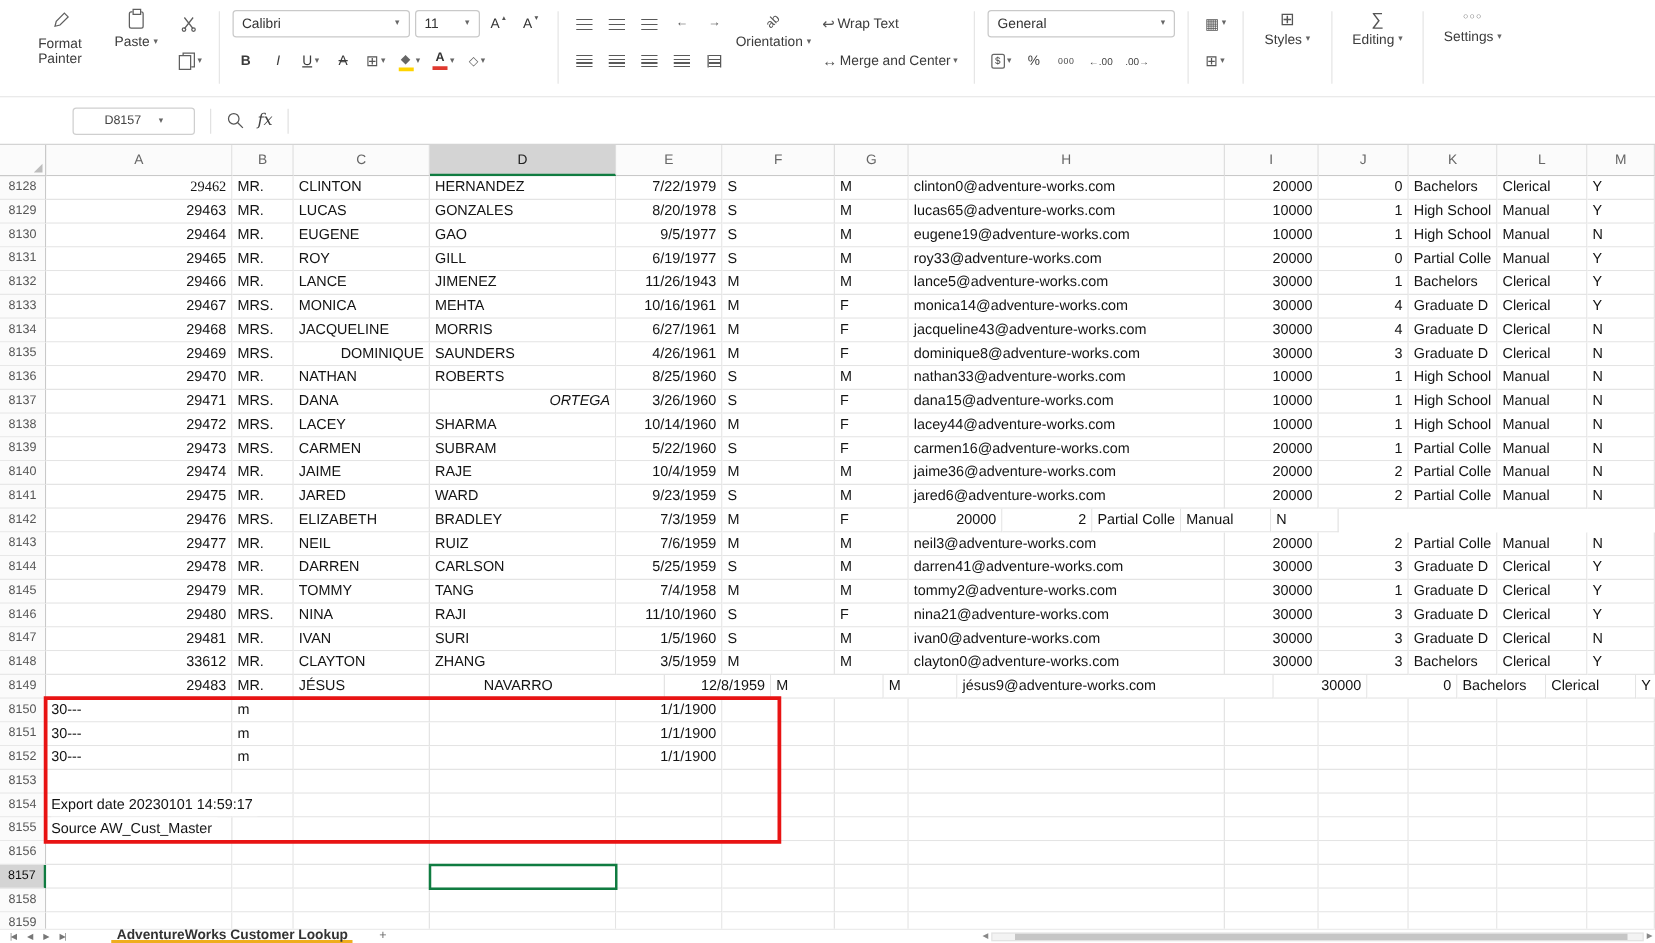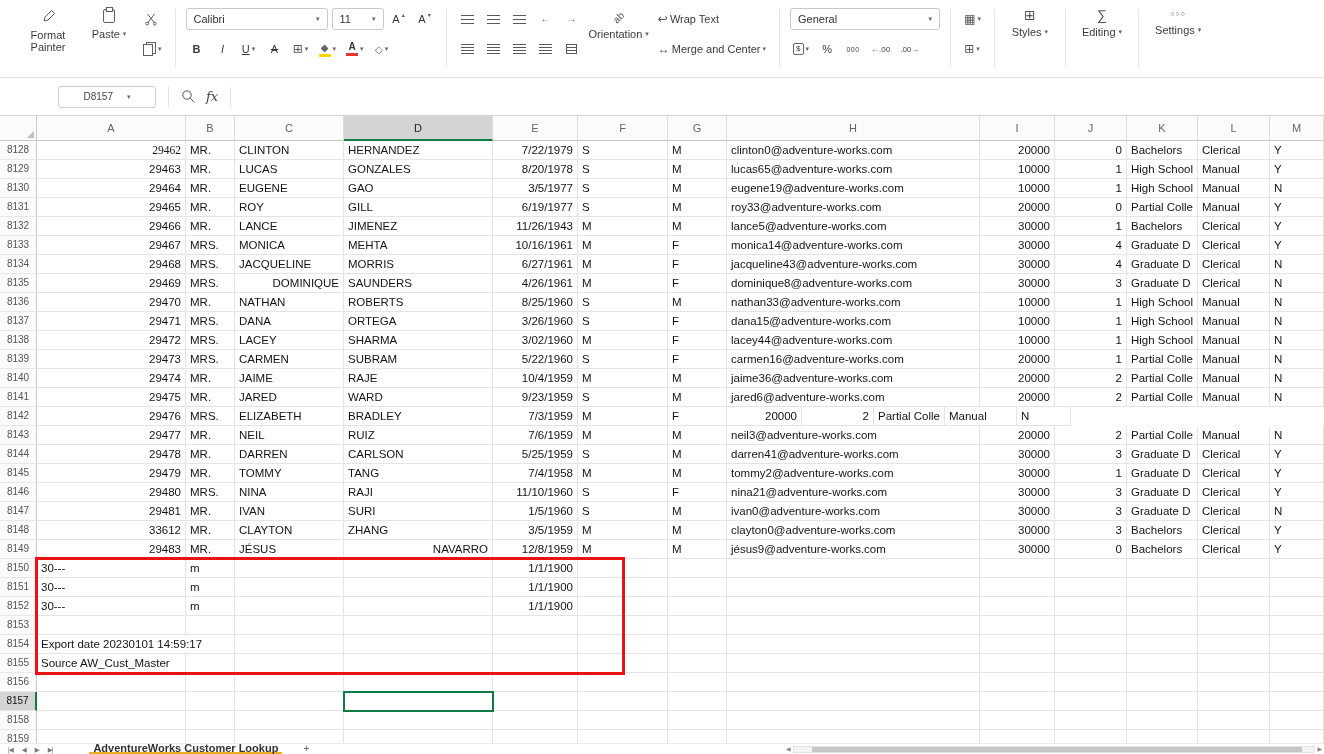--- a/index.html
+++ b/index.html
@@ -385,21 +385,21 @@
           <div class="cell" style="width: 71px; text-align: left;">High School</div>
           <div class="cell" style="width: 72px; text-align: left;">Manual</div>
           <div class="cell" style="width: 54px; text-align: left;">Y</div>
         </div>
         <div class="grow">
           <div class="rowh">8130</div>
           <div class="cell" style="width: 149px; text-align: right;">29464</div>
           <div class="cell" style="width: 49px; text-align: left;">MR.</div>
           <div class="cell" style="width: 109px; text-align: left;">EUGENE</div>
           <div class="cell" style="width: 149px; text-align: left;">GAO</div>
-          <div class="cell" style="width: 85px; text-align: right;">3/5/1977</div>
+          <div class="cell" style="width: 85px; text-align: right;">9/5/1977</div>
           <div class="cell" style="width: 90px; text-align: left;">S</div>
           <div class="cell" style="width: 59px; text-align: left;">M</div>
           <div class="cell" style="width: 253px; text-align: left;">eugene19@adventure-works.com</div>
           <div class="cell" style="width: 75px; text-align: right;">10000</div>
           <div class="cell" style="width: 72px; text-align: right;">1</div>
           <div class="cell" style="width: 71px; text-align: left;">High School</div>
           <div class="cell" style="width: 72px; text-align: left;">Manual</div>
           <div class="cell" style="width: 54px; text-align: left;">N</div>
         </div>
         <div class="grow">
@@ -496,38 +496,38 @@
           <div class="cell" style="width: 72px; text-align: right;">1</div>
           <div class="cell" style="width: 71px; text-align: left;">High School</div>
           <div class="cell" style="width: 72px; text-align: left;">Manual</div>
           <div class="cell" style="width: 54px; text-align: left;">N</div>
         </div>
         <div class="grow">
           <div class="rowh">8137</div>
           <div class="cell" style="width: 149px; text-align: right;">29471</div>
           <div class="cell" style="width: 49px; text-align: left;">MRS.</div>
           <div class="cell" style="width: 109px; text-align: left;">DANA</div>
-          <div class="cell" style="width: 149px; text-align: left;">ORTEGA</div>
+          <div class="cell" style="width: 149px; text-align: right; font-style: italic;">ORTEGA</div>
           <div class="cell" style="width: 85px; text-align: right;">3/26/1960</div>
           <div class="cell" style="width: 90px; text-align: left;">S</div>
           <div class="cell" style="width: 59px; text-align: left;">F</div>
           <div class="cell" style="width: 253px; text-align: left;">dana15@adventure-works.com</div>
           <div class="cell" style="width: 75px; text-align: right;">10000</div>
           <div class="cell" style="width: 72px; text-align: right;">1</div>
           <div class="cell" style="width: 71px; text-align: left;">High School</div>
           <div class="cell" style="width: 72px; text-align: left;">Manual</div>
           <div class="cell" style="width: 54px; text-align: left;">N</div>
         </div>
         <div class="grow">
           <div class="rowh">8138</div>
           <div class="cell" style="width: 149px; text-align: right;">29472</div>
           <div class="cell" style="width: 49px; text-align: left;">MRS.</div>
           <div class="cell" style="width: 109px; text-align: left;">LACEY</div>
           <div class="cell" style="width: 149px; text-align: left;">SHARMA</div>
-          <div class="cell" style="width: 85px; text-align: right;">3/02/1960</div>
+          <div class="cell" style="width: 85px; text-align: right;">10/14/1960</div>
           <div class="cell" style="width: 90px; text-align: left;">M</div>
           <div class="cell" style="width: 59px; text-align: left;">F</div>
           <div class="cell" style="width: 253px; text-align: left;">lacey44@adventure-works.com</div>
           <div class="cell" style="width: 75px; text-align: right;">10000</div>
           <div class="cell" style="width: 72px; text-align: right;">1</div>
           <div class="cell" style="width: 71px; text-align: left;">High School</div>
           <div class="cell" style="width: 72px; text-align: left;">Manual</div>
           <div class="cell" style="width: 54px; text-align: left;">N</div>
         </div>
         <div class="grow">
@@ -687,21 +687,21 @@
           <div class="cell" style="width: 72px; text-align: right;">3</div>
           <div class="cell" style="width: 71px; text-align: left;">Bachelors</div>
           <div class="cell" style="width: 72px; text-align: left;">Clerical</div>
           <div class="cell" style="width: 54px; text-align: left;">Y</div>
         </div>
         <div class="grow">
           <div class="rowh">8149</div>
           <div class="cell" style="width: 149px; text-align: right;">29483</div>
           <div class="cell" style="width: 49px; text-align: left;">MR.</div>
           <div class="cell" style="width: 109px; text-align: left;">JÉSUS</div>
-          <div class="cell" style="width: 149px; text-align: right;">NAVARRO</div>
+          <div class="cell" style="width: 149px; text-align: left; margin-left: 39px;">NAVARRO</div>
           <div class="cell" style="width: 85px; text-align: right;">12/8/1959</div>
           <div class="cell" style="width: 90px; text-align: left;">M</div>
           <div class="cell" style="width: 59px; text-align: left;">M</div>
           <div class="cell" style="width: 253px; text-align: left;">jésus9@adventure-works.com</div>
           <div class="cell" style="width: 75px; text-align: right;">30000</div>
           <div class="cell" style="width: 72px; text-align: right;">0</div>
           <div class="cell" style="width: 71px; text-align: left;">Bachelors</div>
           <div class="cell" style="width: 72px; text-align: left;">Clerical</div>
           <div class="cell" style="width: 54px; text-align: left;">Y</div>
         </div>

